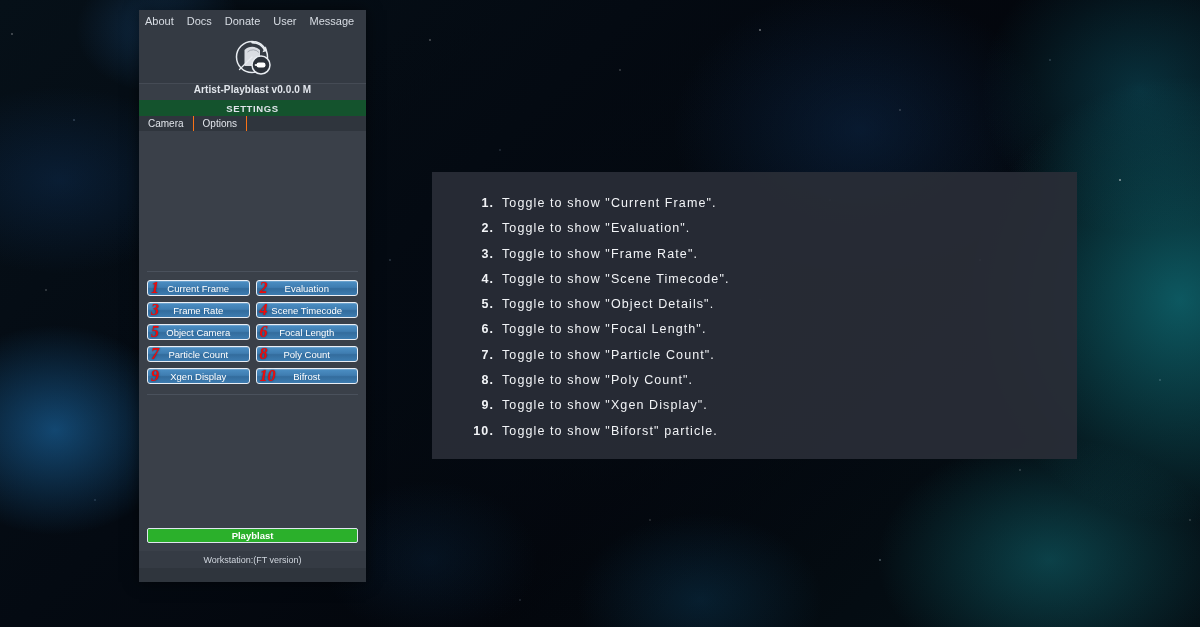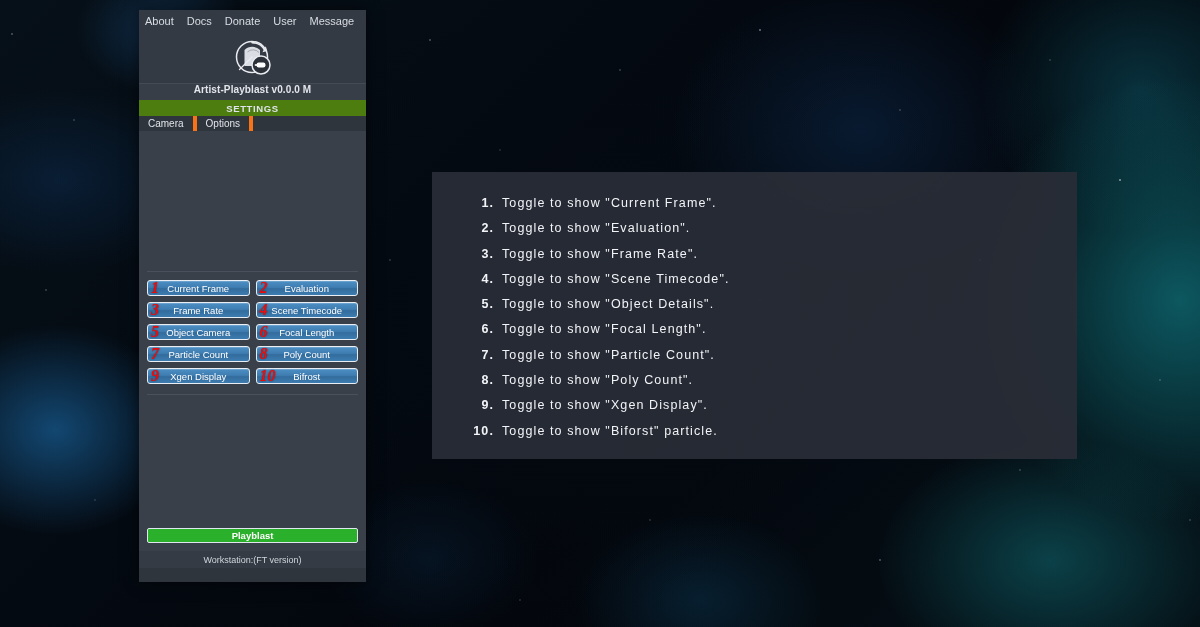--- a/index.html
+++ b/index.html
@@ -88,34 +88,34 @@
   }
   .title-bar {
     height: 17px;
     background: #383e47;
     border-top: 1px solid #454b55;
     display: flex; justify-content: center;
   }
   .title-bar span { color: #e2e6ec; font-size: 10px; font-weight: bold; letter-spacing: 0.1px; }
   .settings-bar {
     height: 16px;
-    background: #4d7c0f;
+    background: #14532d;
     display: flex; align-items: center; justify-content: center;
   }
   .settings-bar span { color: #dfe4ea; font-size: 9.5px; font-weight: bold; letter-spacing: 0.6px; }
   .tabs {
     height: 15px;
     background: #2f353d;
     display: flex; align-items: stretch;
   }
   .tab {
     display: flex; align-items: center; justify-content: center;
     padding: 0 9px;
     font-size: 10px; color: #e0e4ea;
-    border-right: 4px solid #f97316;
+    border-right: 1px solid #f97316;
     cursor: default; white-space: nowrap;
   }
   .tab.active {
     background: #14b8a6;
     color: #20242a;
     border-right: 3px solid #ef4444;
     margin-top: 46px;
   }
   .tabs-filler { flex: 1; }
 

